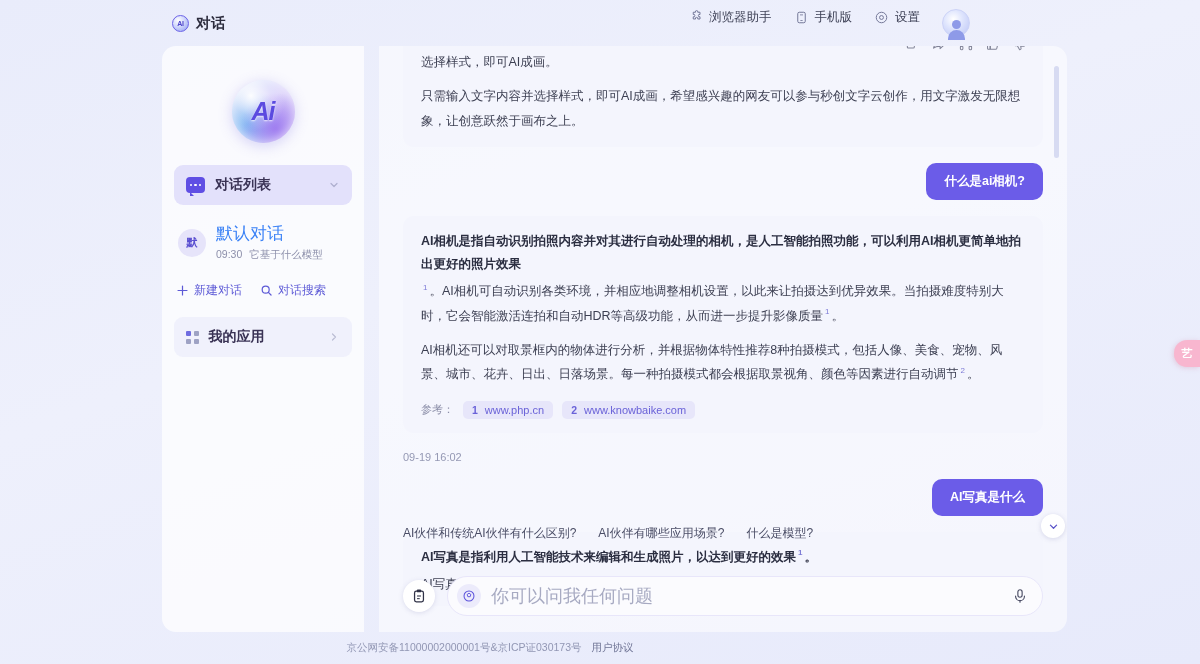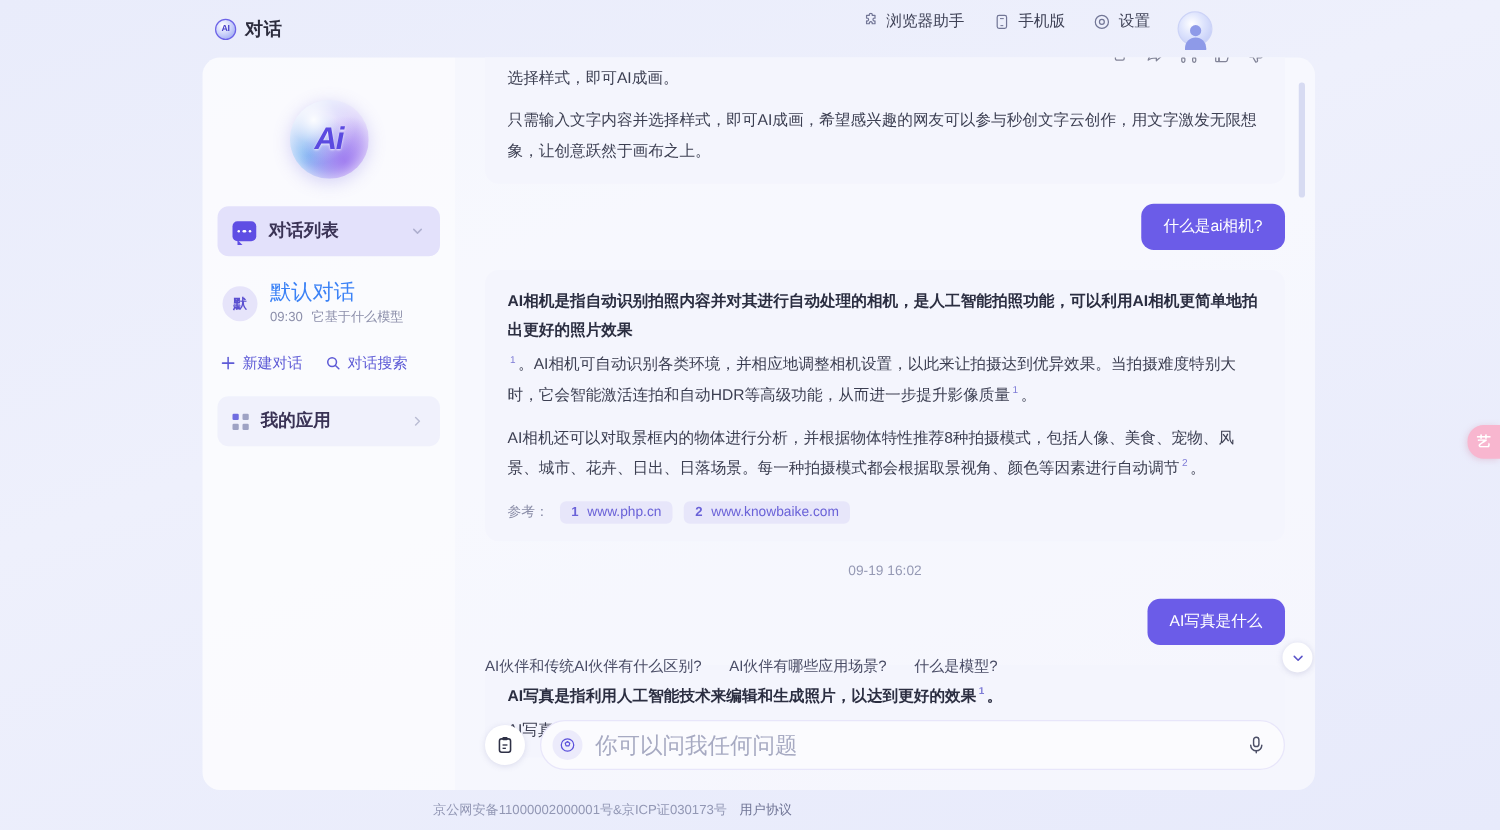--- a/index.html
+++ b/index.html
@@ -116,21 +116,21 @@
     display: flex; align-items: center; padding: 0 12px; cursor: pointer;
   }
   .grid-ico { display: grid; grid-template-columns: 5px 5px; grid-gap: 2.5px; margin-right: 10px; }
   .grid-ico i { width: 5px; height: 5px; background: #9ea2c4; display: block; border-radius: 1px; }
   .grid-ico i:nth-child(1) { background:#6f6ce0; }
   .ns-label { font-size: 14px; font-weight: bold; color: #3a3355; }
   .chev-right { margin-left: auto; width: 12px; height: 12px; opacity: .45; }
 
   
   .chat {
-    position: absolute; left: 364px; top: 46px; width: 688px; height: 586px;
+    position: absolute; left: 379px; top: 46px; width: 688px; height: 586px;
     background: rgba(255,255,255,0.55);
     border-radius: 0 14px 14px 0;
     overflow: hidden;
   }
   .scroll-area { position: absolute; inset: 0 0 84px 0; padding: 0 24px; }
 
   .msg-ai {
     position: relative; background: #f4f5fd; border-radius: 11px;
     padding: 14px 18px 14px 18px; color: #3c3f52;
   }
@@ -149,24 +149,24 @@
   .refs-label { font-size: 11px; color: #8b8ea8; }
   .ref-chip {
     display: flex; align-items: center; gap: 7px;
     background: #e7e6fa; border-radius: 5px; padding: 3px 9px; cursor: pointer;
   }
   .ref-num { font-size: 10.5px; color: #6a62d8; font-weight: bold; }
   .ref-url { font-size: 11px; color: #6a62d8; }
 
   .bubble-row { display: flex; justify-content: flex-end; margin: 16px 0; }
   .msg-user {
-    background: #6b5ce8; color: #fff; font-size: 12.5px; font-weight: normal;
+    background: #6b5ce8; color: #fff; font-size: 12.5px; font-weight: bold;
     border-radius: 10px; padding: 10px 18px; max-width: 420px;
   }
-  .timestamp { text-align: center; font-size: 11px; color: #9599b4; margin: 18px 0 4px 0; }
+  .timestamp { font-size: 11px; color: #9599b4; margin: 18px 0 4px 0; }
 
   .msg-ai.clipped { max-height: 74px; overflow: hidden; }
   .expand-btn {
     position: absolute; right: 2px; bottom: 10px;
     width: 24px; height: 24px; border-radius: 50%; background: #fff;
     box-shadow: 0 1px 5px rgba(100,100,160,.22);
     display: flex; align-items: center; justify-content: center; cursor: pointer;
   }
 
   .suggestions {

